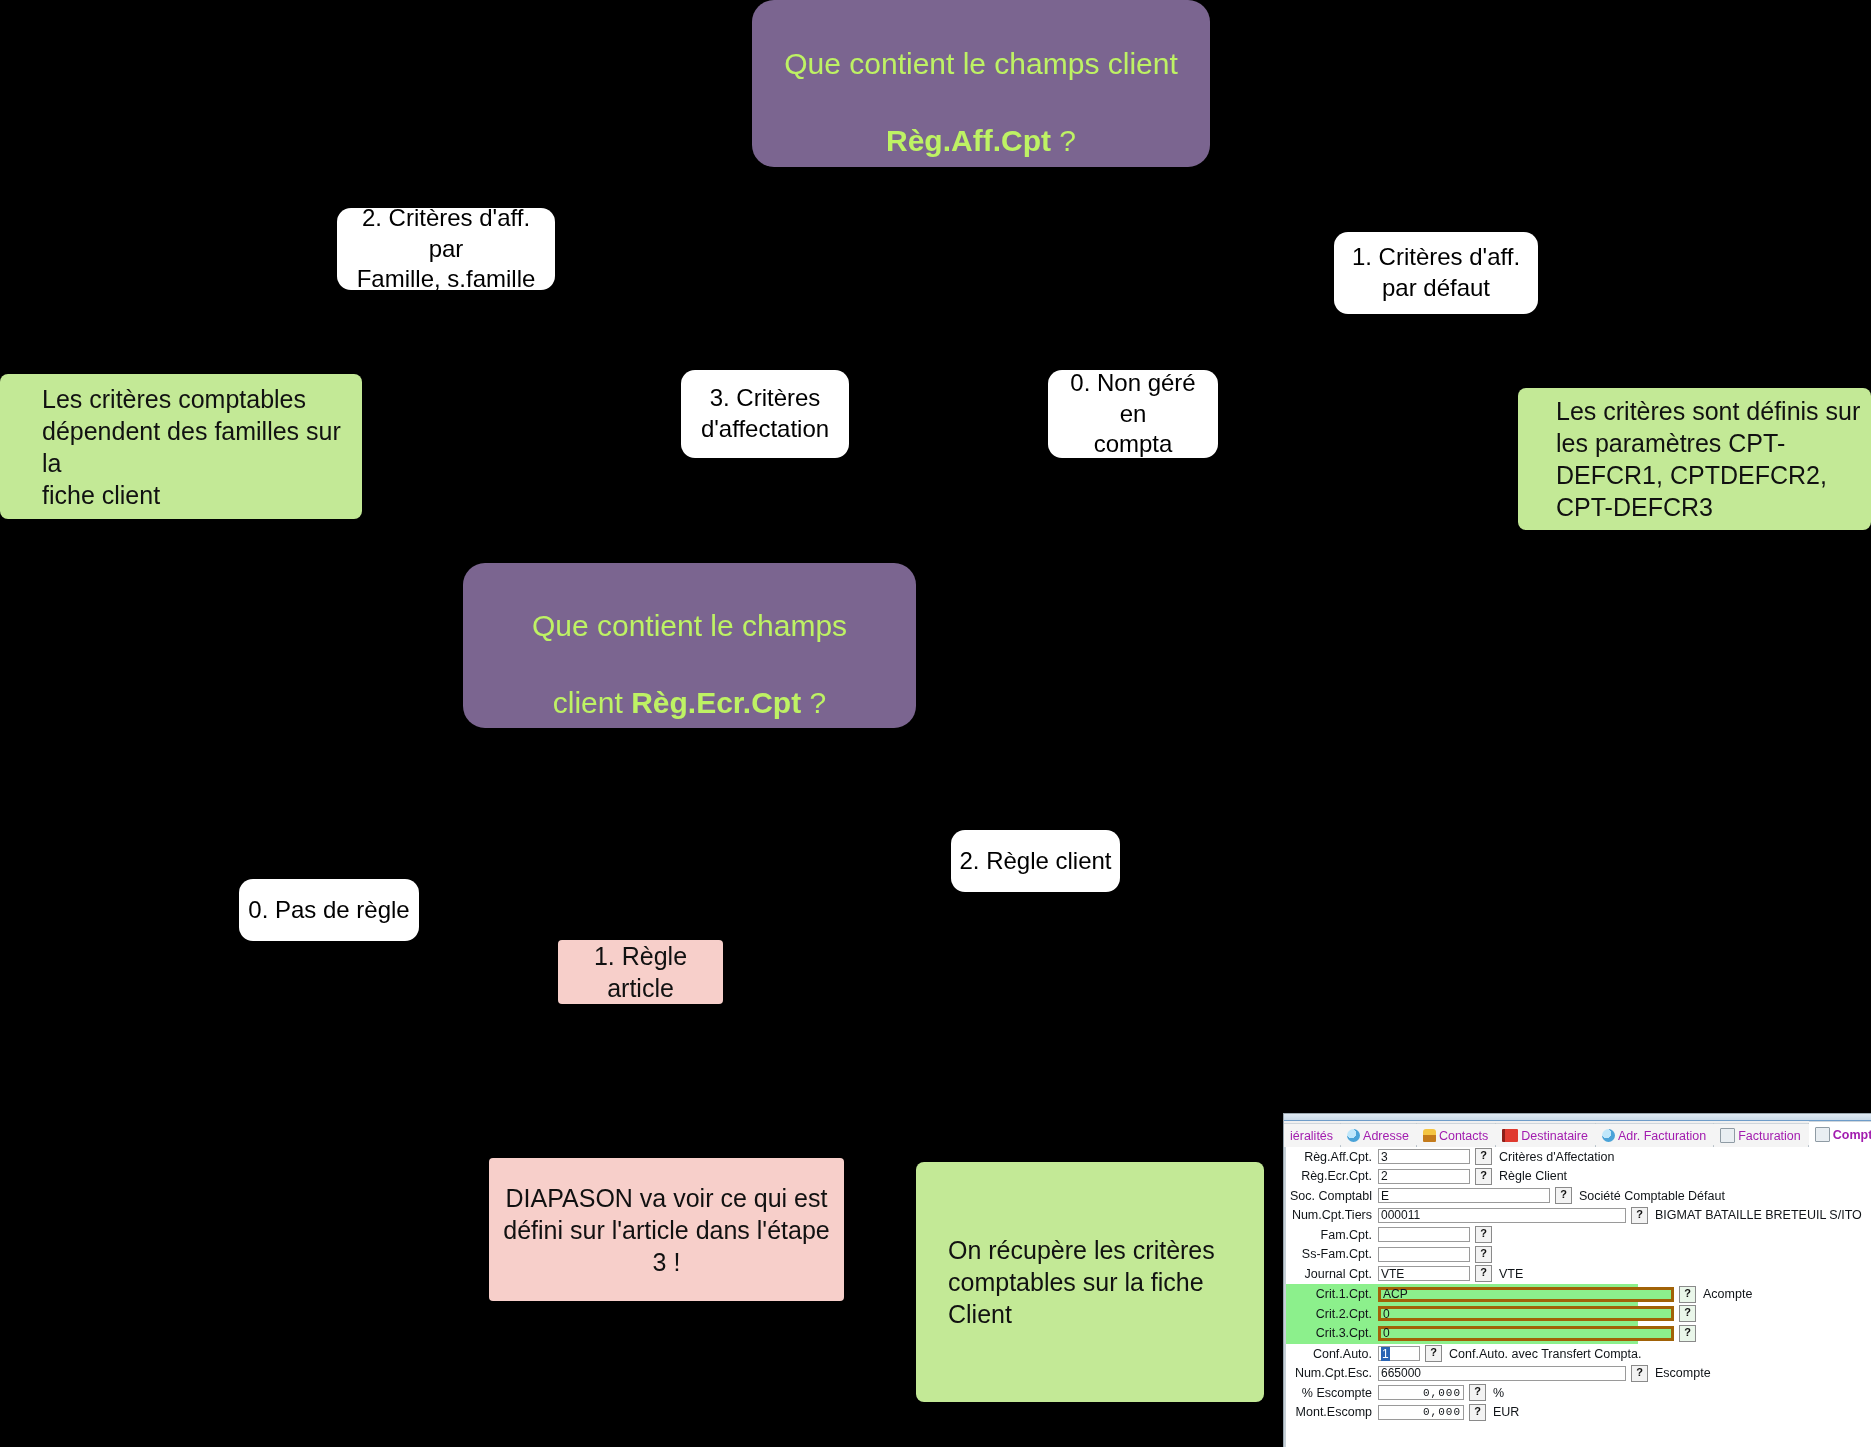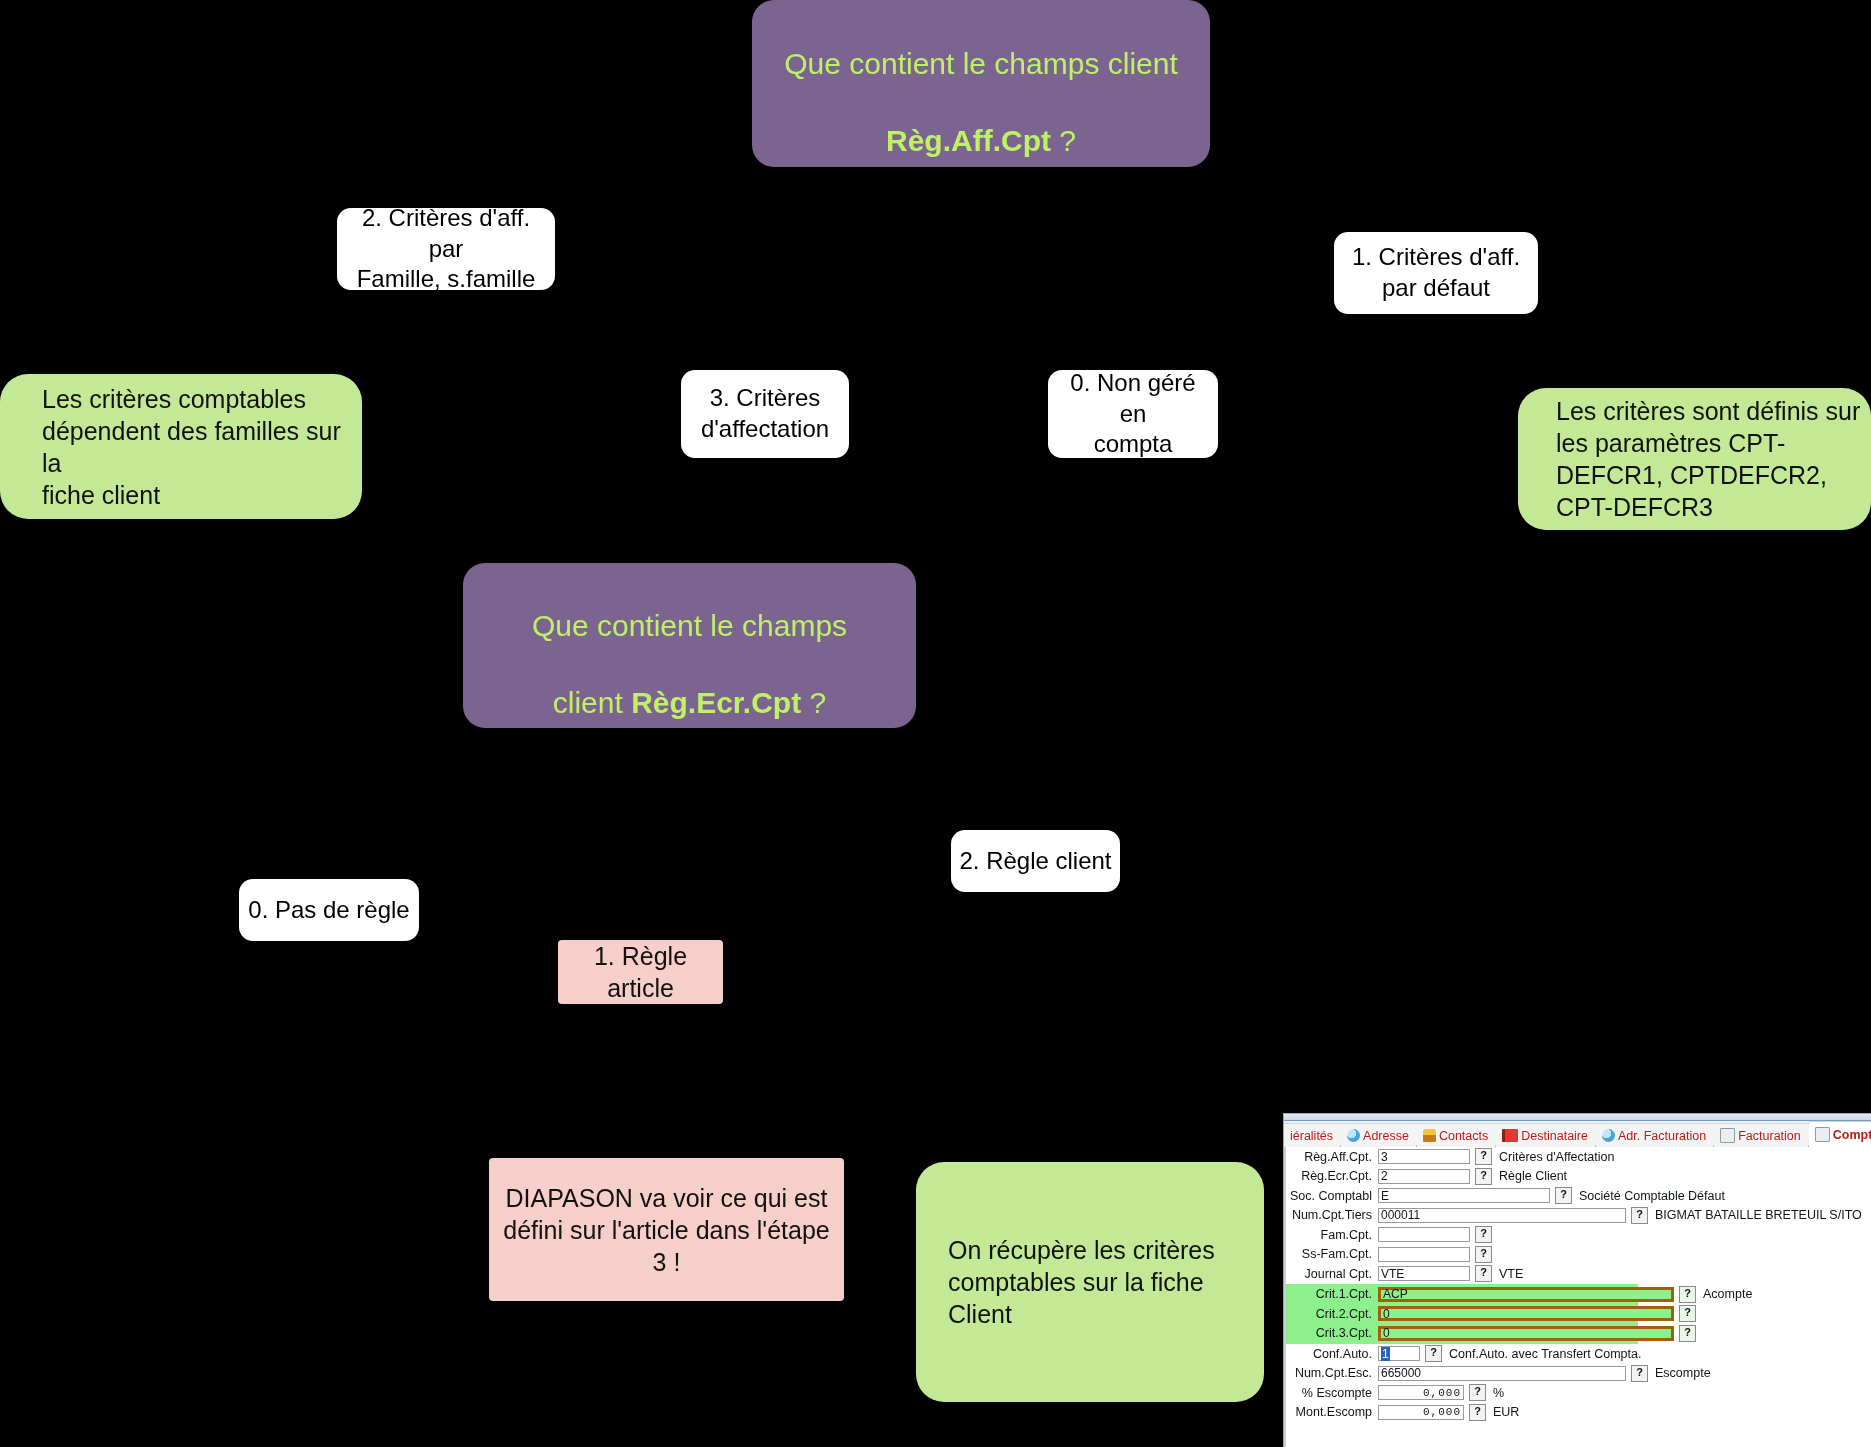--- a/index.html
+++ b/index.html
@@ -36,21 +36,21 @@
   .node.white {
     background: #ffffff;
     color: #000000;
     border-radius: 14px;
     font-size: 24px;
     box-shadow: 2px 2px 4px rgba(0,0,0,0.45);
   }
   .node.green {
     background: #c3e996;
     color: #111111;
-    border-radius: 28px;
+    border-radius: 8px;
     font-size: 25px;
     box-shadow: 2px 2px 5px rgba(0,0,0,0.45);
     justify-content: flex-start;
     text-align: left;
   }
   .node.pink {
     background: #f7cfca;
     color: #111111;
     border-radius: 4px;
     font-size: 25px;
@@ -91,21 +91,21 @@
     border-bottom: 1px solid #8c9ba8;
     background: #f0f0f0;
   }
   .tab {
     display: flex;
     align-items: center;
     gap: 3px;
     height: 23px;
     padding: 0 7px 0 6px;
     font-size: 12.5px;
-    color: #b91c1c;
+    color: #a21caf;
     background: #f4f4f4;
     border-right: 1px solid #b6c0c8;
     border-top: 1px solid #cfd6dc;
     white-space: nowrap;
     transform: skewX(0deg);
     position: relative;
   }
   .tab:after {
     content: "";
     position: absolute;

